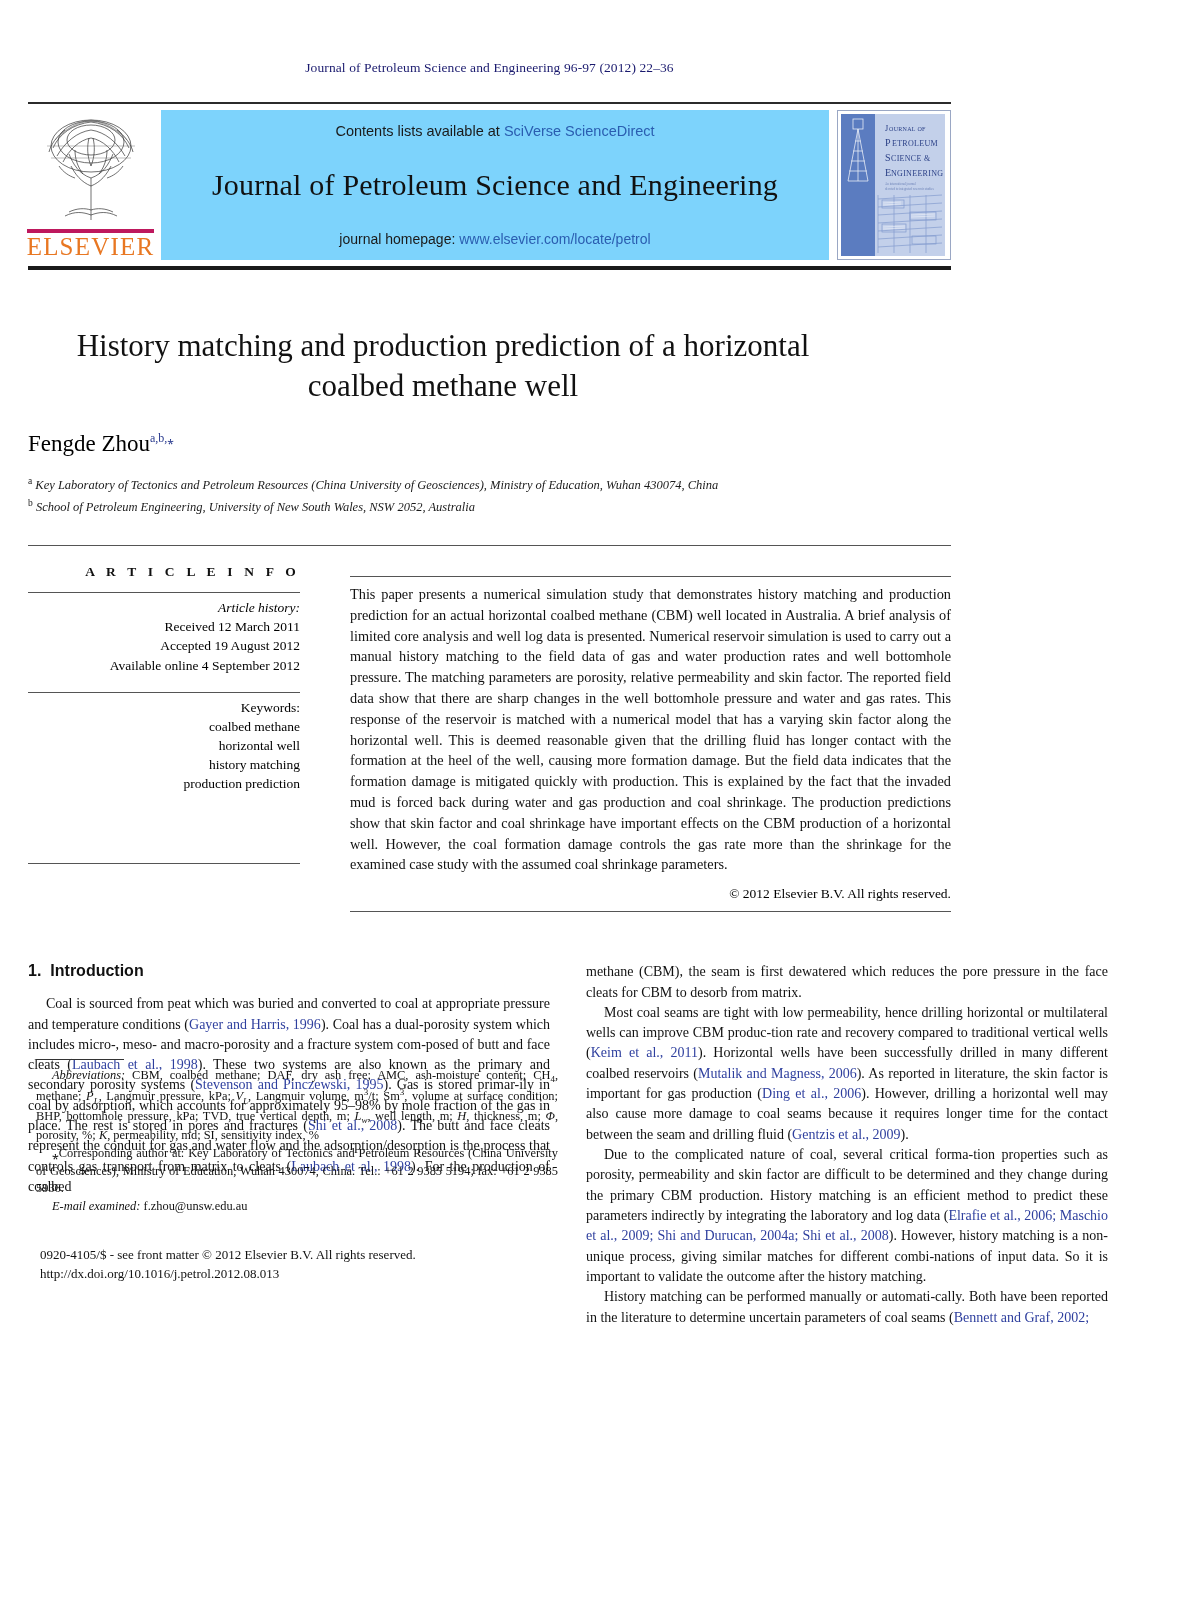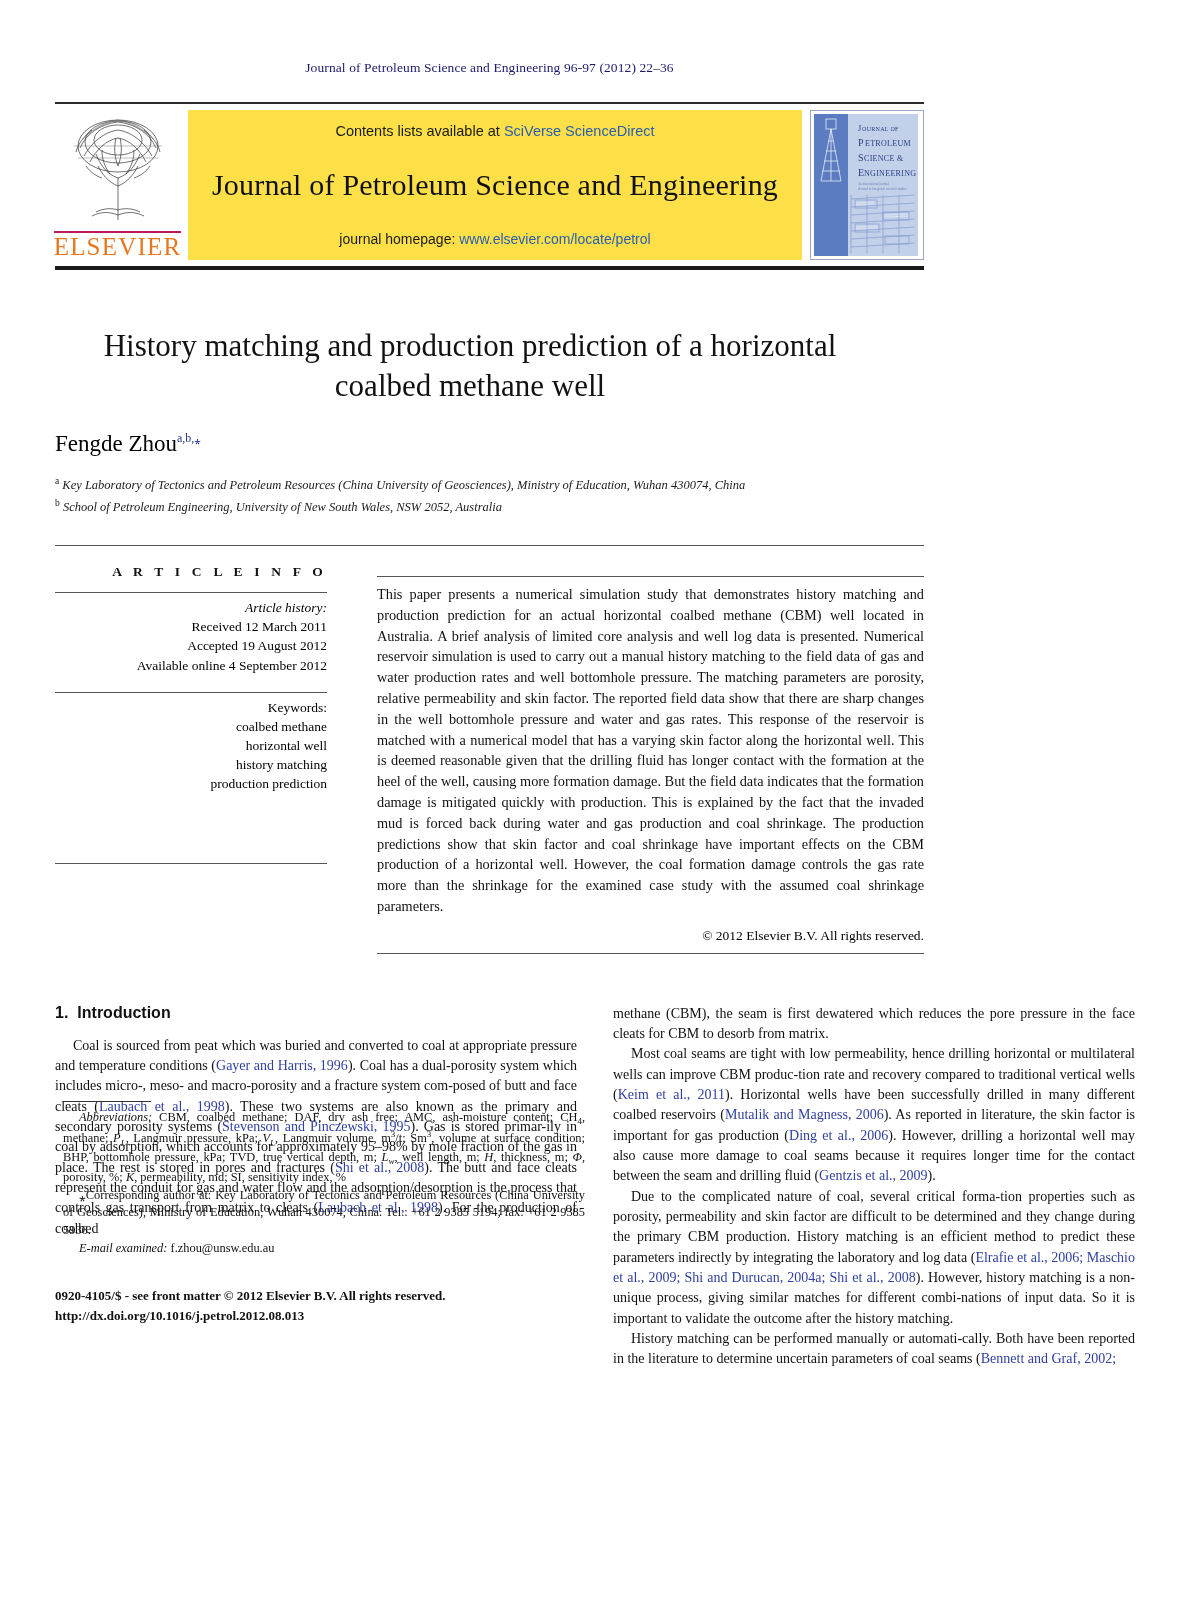--- a/index.html
+++ b/index.html
@@ -13,21 +13,21 @@
     font-family: "Liberation Serif", serif;
     color: #000000;
     position: relative;
     overflow: hidden;
   }
   .page {
     position: relative;
     width: 979px;
     height: 1599px;
     box-sizing: border-box;
-    padding: 0 55px;
+    padding: 0 28px;
   }
 
   
   .running-head {
     text-align: center;
     font-size: 13.5px;
     color: #1a1a6e;
     padding-top: 60px;
     letter-spacing: .1px;
     font-family: "Liberation Serif", serif;
@@ -51,27 +51,27 @@
     align-items: center;
     padding-top: 6px;
   }
   .tree-svg { display:block; }
   .elsevier-word {
     font-family: "Liberation Serif", serif;
     font-size: 25px;
     letter-spacing: 1.2px;
     color: #e87722;
     font-weight: 400;
-    border-top: 2px solid #be185d;
+    border-top: 4px solid #be185d;
     padding-top: 1px;
     line-height: 1.05;
   }
   .banner-center {
     flex: 1 1 auto;
-    background: #fde047;
+    background: #7dd3fc;
     margin: 0 8px 0 8px;
     display: flex;
     flex-direction: column;
     justify-content: space-between;
     align-items: center;
     padding: 13px 0 13px 0;
     box-sizing: border-box;
   }
   .contents-line {
     font-family: "Liberation Sans", sans-serif;
@@ -232,26 +232,25 @@
     color: #111;
   }
   .fn-p.ind { text-indent: 16px; }
   .fn-p .ital { font-style: italic; }
   .fn-p sub { font-size: 9px; }
   .fn-p sup { font-size: 9px; }
 
   .issn-block {
     position: absolute;
     bottom: 44px;
-    left: 0;
+    left: 12px;
     width: 522px;
     font-size: 13px;
     line-height: 1.5;
     color: #111;
-    font-weight: bold;
   }
 </style>
 </head>
 <body>
 
 <div class="page">
 
   <div class="running-head">Journal of Petroleum Science and Engineering 96-97 (2012) 22–36</div>
 
   <div class="banner-wrap">

